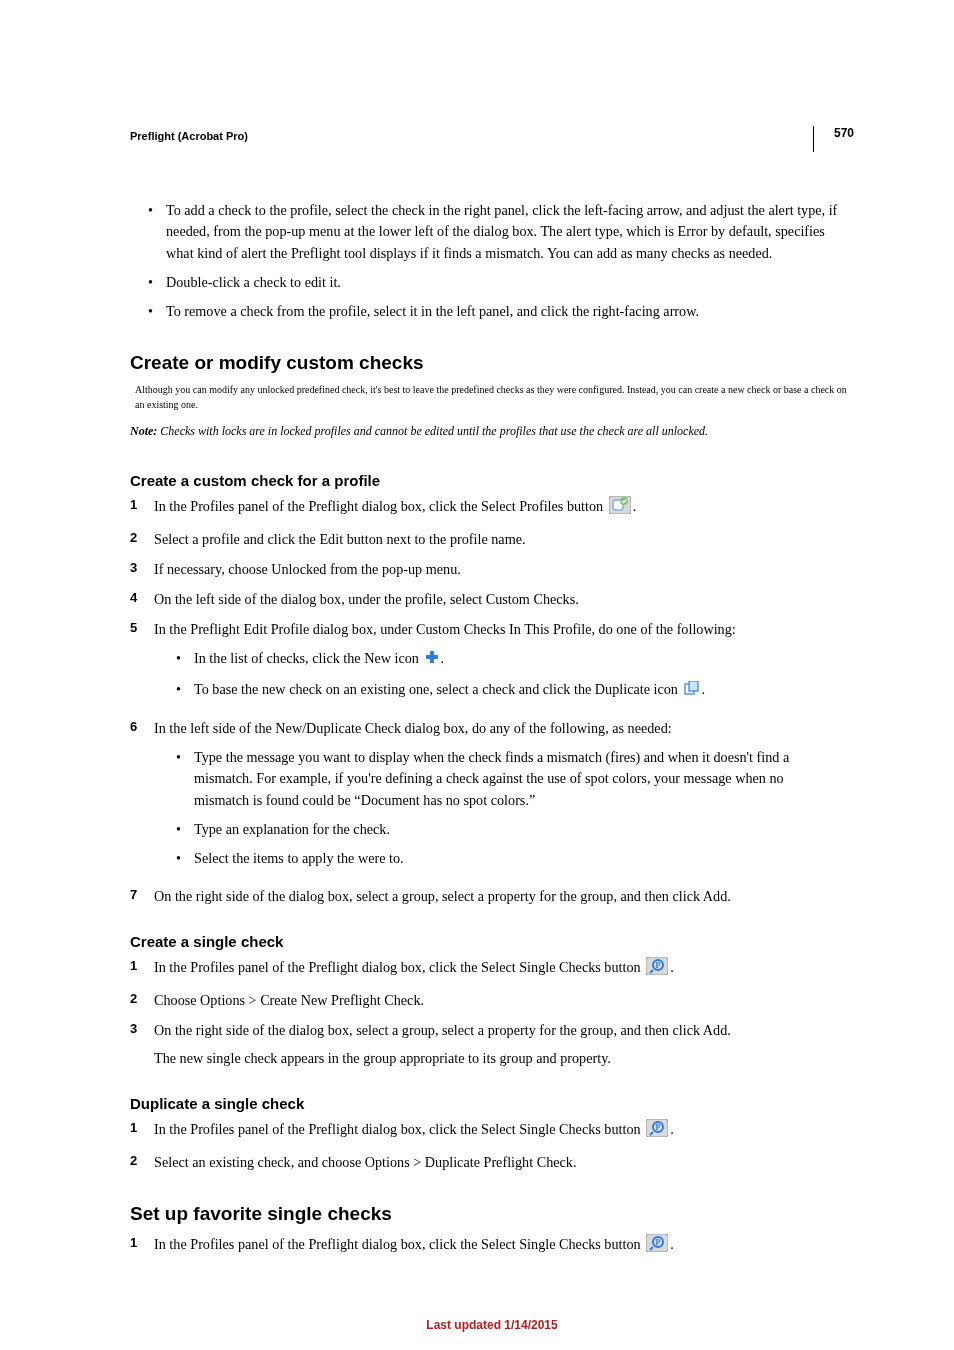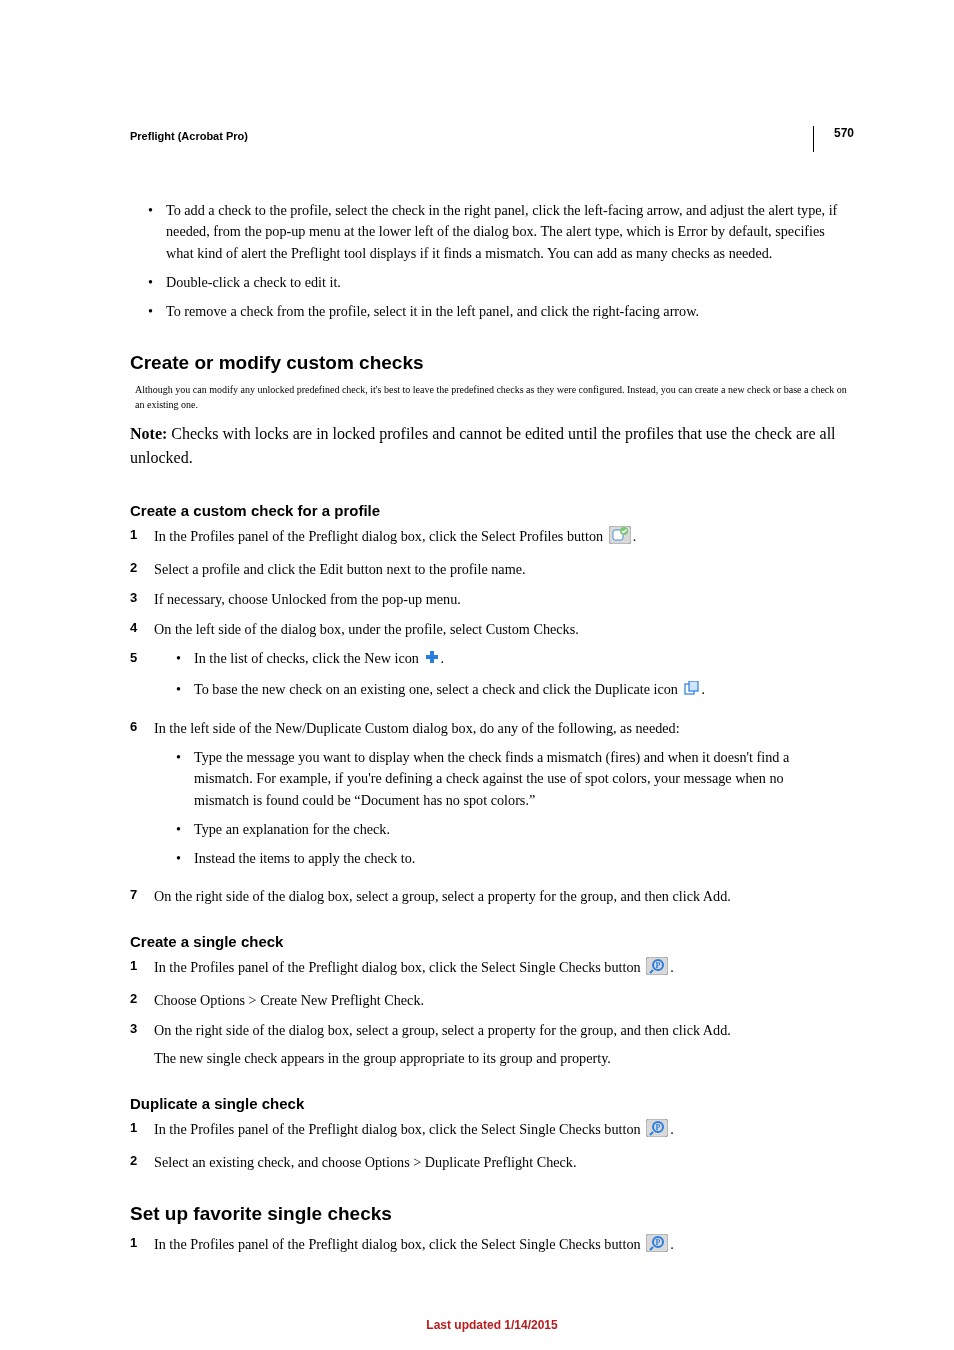--- a/index.html
+++ b/index.html
@@ -60,23 +60,24 @@
     font-weight: bold;
     font-size: 19px;
     margin: 30px 0 8px;
   }
   p.body {
     font-size: 10px;
     line-height: 1.5;
     margin: 0 5px 10px;
   }
   p.note {
-    font-size: 16px;
+    font-size: 12px;
     line-height: 1.5;
     margin: 8px 0 32px;
+    font-style: italic;
   }
   p.note .note-lead {
     font-weight: bold;
   }
   h3.subsect {
     font-family: "Myriad Pro", "Helvetica Neue", Arial, sans-serif;
     font-weight: bold;
     font-size: 15px;
     margin: 26px 0 6px;
   }
@@ -150,41 +151,42 @@
             <rect x="0" y="0" width="22" height="18" rx="3" fill="#d9d9d9" stroke="#999"></rect>
             <rect x="4" y="4" width="10" height="10" rx="2" fill="#fff" stroke="#4a90d9"></rect>
             <circle cx="15" cy="5" r="4" fill="#7cc576"></circle>
             <path d="M13 5 l1.5 1.5 l3 -3" stroke="#fff" stroke-width="1.4" fill="none"></path>
           </svg></span><span>.</span>
     </li>
     <li>Select a profile and click the Edit button next to the profile name.</li>
     <li>If necessary, choose Unlocked from the pop-up menu.</li>
     <li>On the left side of the dialog box, under the profile, select Custom Checks.</li>
     <li>
+      <span>In the Preflight Edit Profile dialog box, under Custom Checks In This Profile, do one of the following:</span>
       <ul class="bullets">
         <li>
           <span>In the list of checks, click the New icon </span><span class="icon"><svg width="14" height="14">
                 <rect x="5" y="1" width="4" height="12" fill="#2a7de1"></rect>
                 <rect x="1" y="5" width="12" height="4" fill="#2a7de1"></rect>
               </svg></span><span>.</span>
         </li>
         <li>
           <span>To base the new check on an existing one, select a check and click the Duplicate icon </span><span class="icon"><svg width="16" height="14">
                 <rect x="1" y="3" width="9" height="10" fill="#fff" stroke="#2a7de1" stroke-width="1.2"></rect>
                 <rect x="5" y="0" width="9" height="10" fill="#cfe5fb" stroke="#2a7de1" stroke-width="1.2"></rect>
               </svg></span><span>.</span>
         </li>
       </ul>
     </li>
     <li>
-      <span>In the left side of the New/Duplicate Custom dialog box, do any of the following, as needed:</span>
+      <span>In the left side of the New/Duplicate Check dialog box, do any of the following, as needed:</span>
       <ul class="bullets">
         <li>Type the message you want to display when the check finds a mismatch (fires) and when it doesn't find a mismatch. For example, if you're defining a check against the use of spot colors, your message when no mismatch is found could be “Document has no spot colors.”</li>
         <li>Type an explanation for the check.</li>
-        <li>Instead the items to apply the check to.</li>
+        <li>Select the items to apply the were to.</li>
       </ul>
     </li>
     <li>On the right side of the dialog box, select a group, select a property for the group, and then click Add.</li>
   </ol>
 
   <h3 class="subsect">Create a single check</h3>
   <ol class="steps">
     <li>
       <span>In the Profiles panel of the Preflight dialog box, click the Select Single Checks button </span><span class="icon"><svg width="22" height="18">
             <rect x="0" y="0" width="22" height="18" rx="3" fill="#d9d9d9" stroke="#999"></rect>

